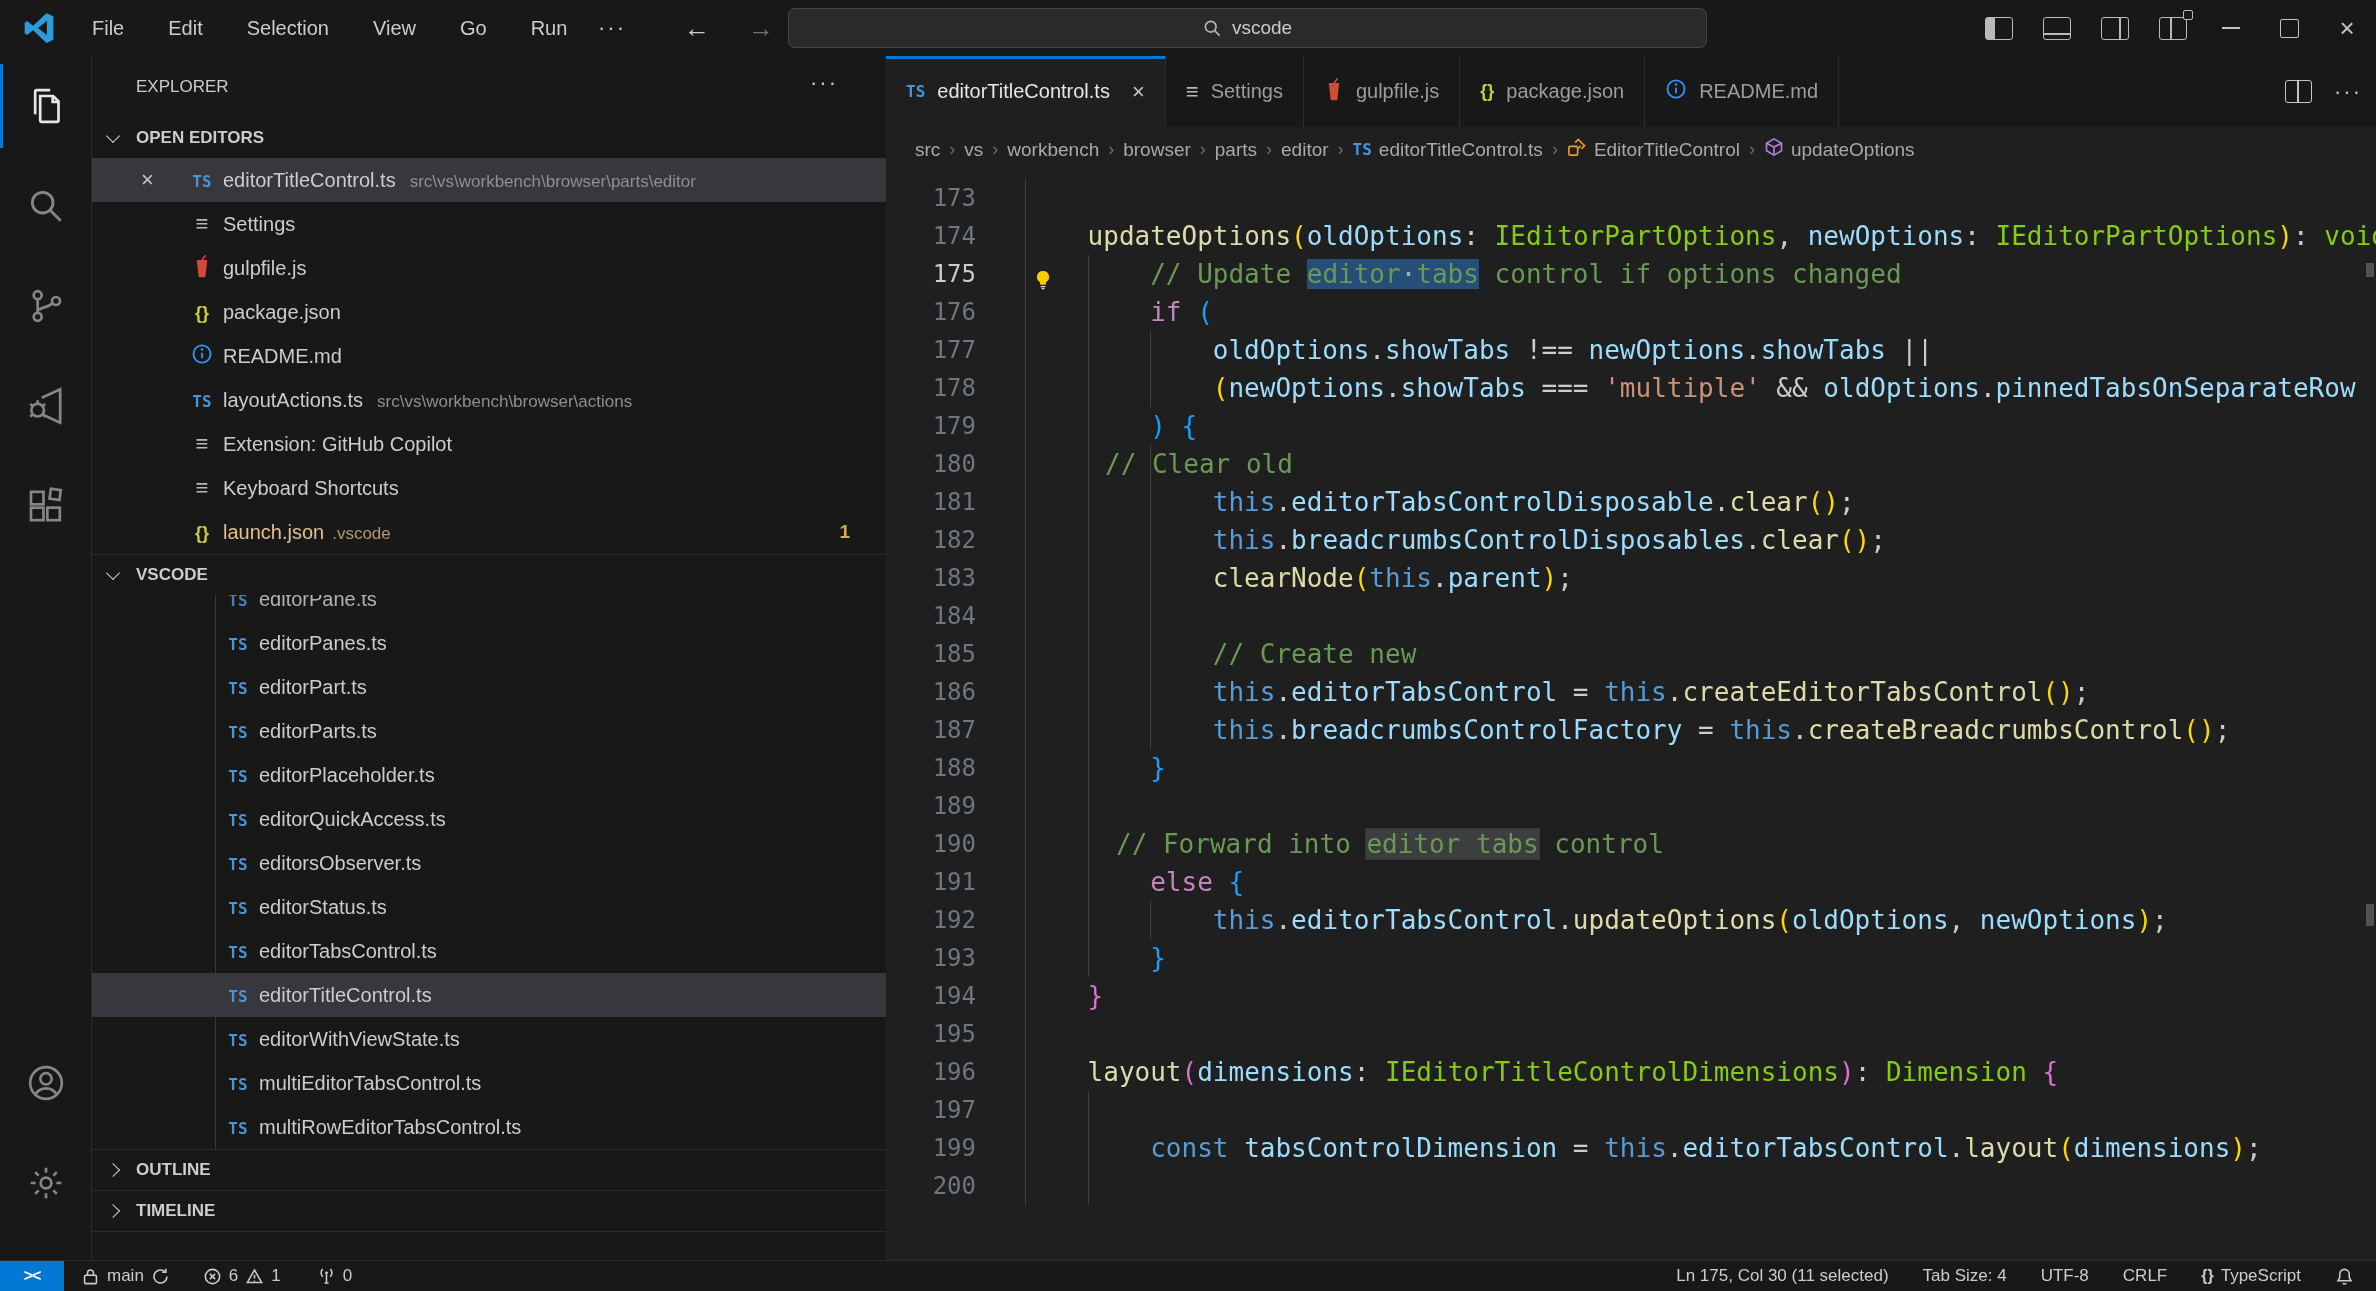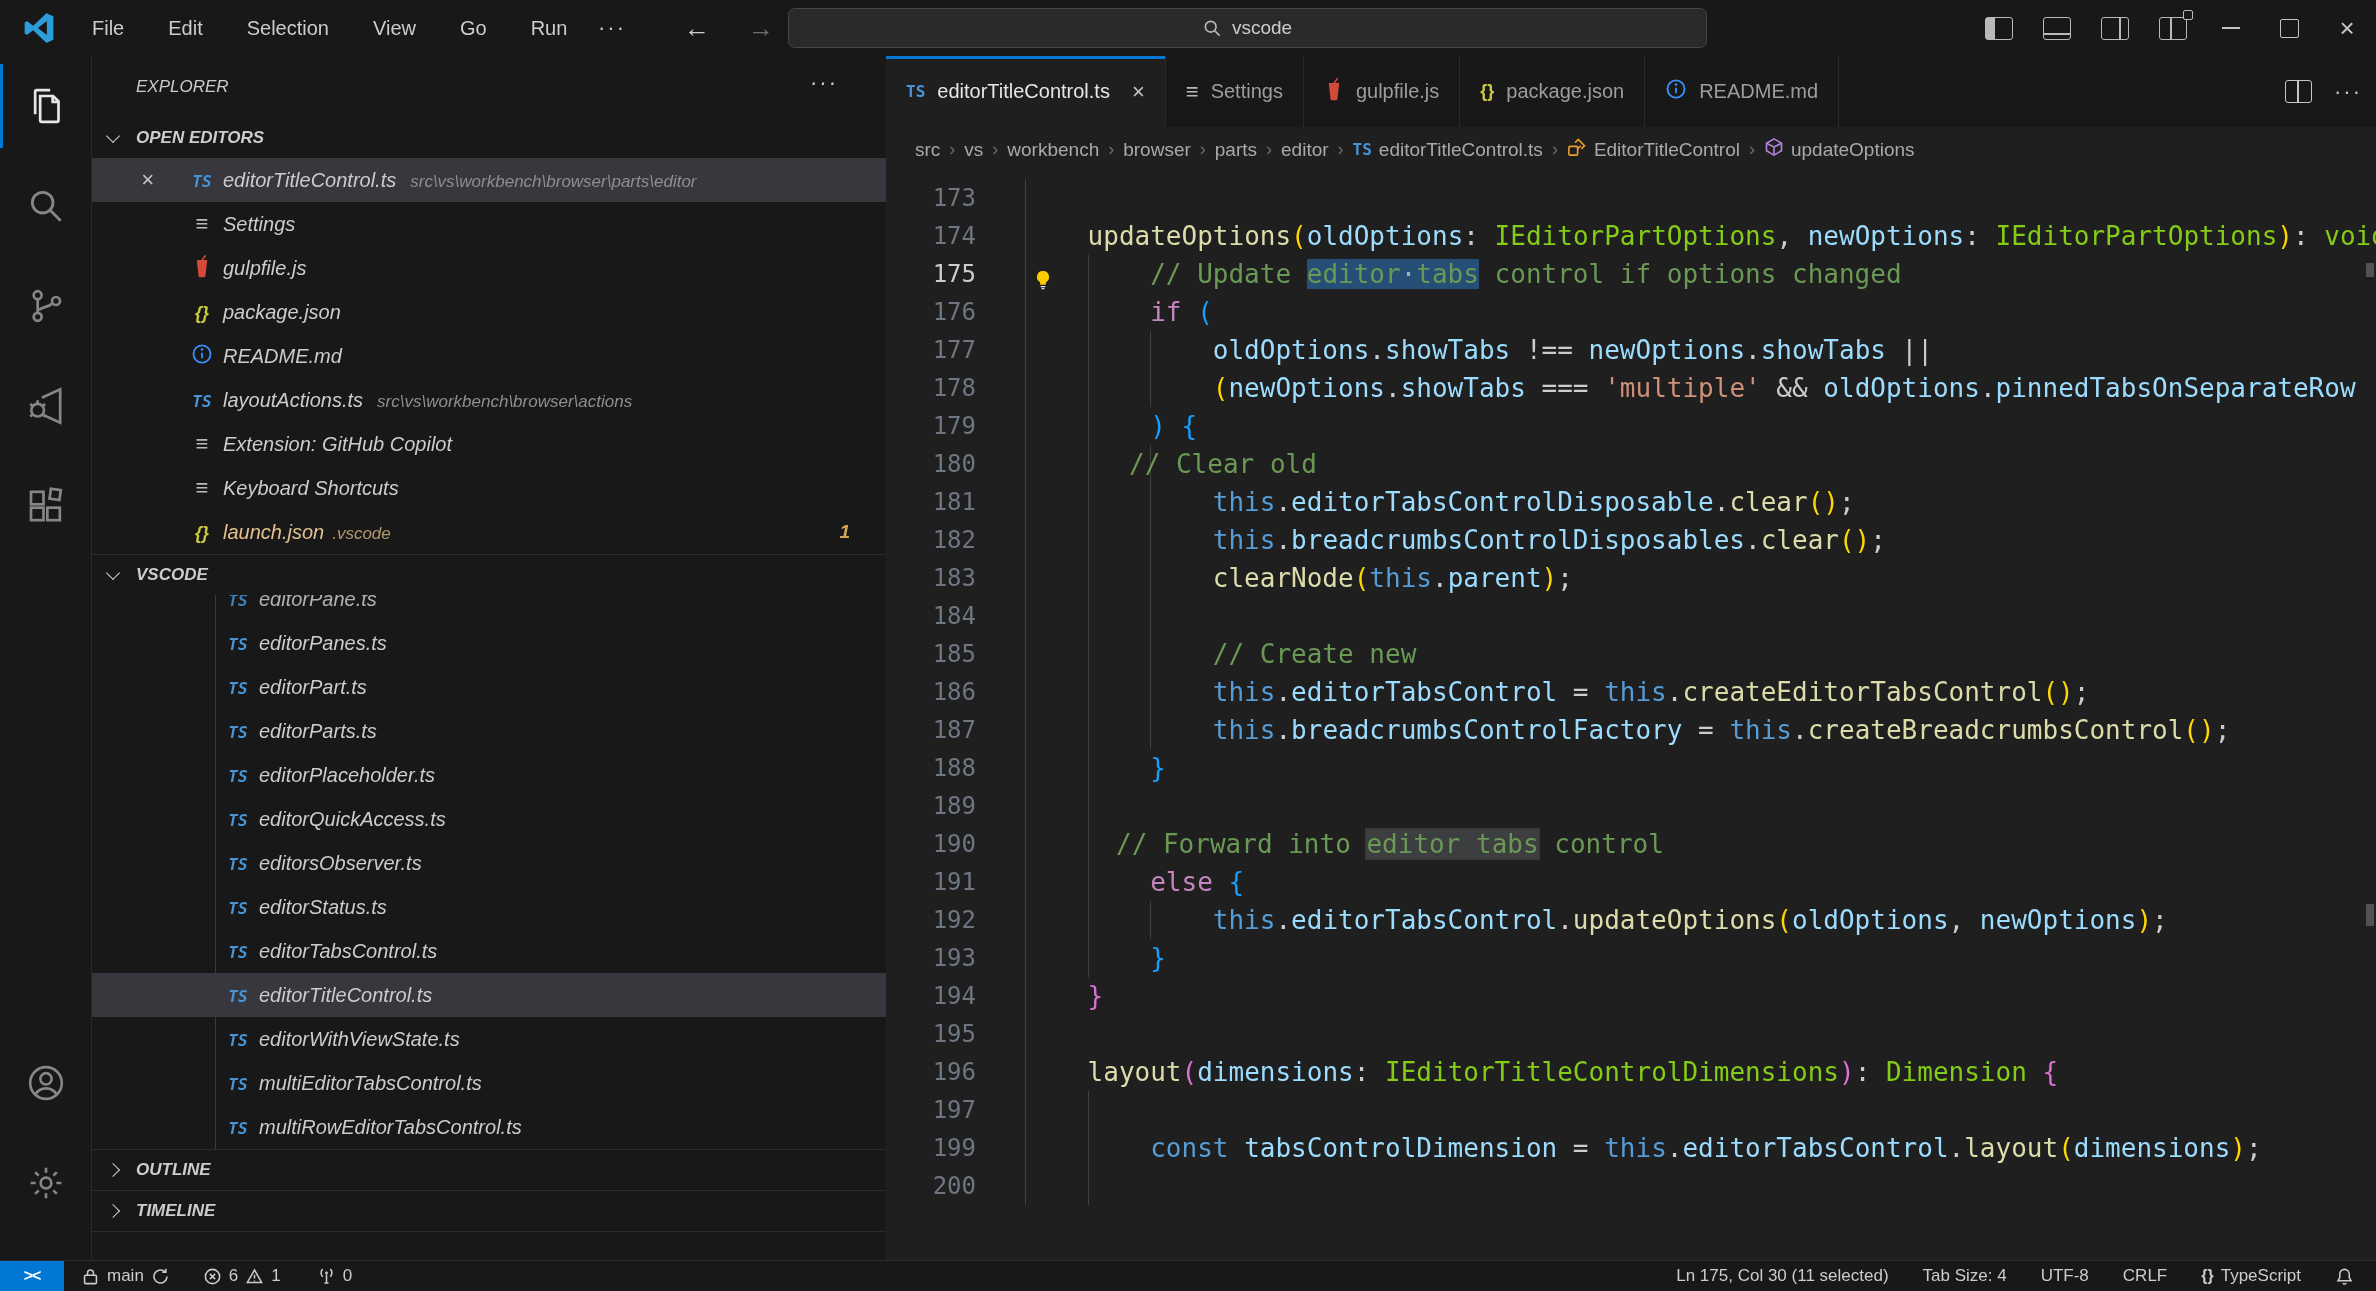--- a/index.html
+++ b/index.html
@@ -28,21 +28,21 @@
   .max-ico{width:17px;height:17px;border:1.8px solid #c4c4c4;border-radius:2px;}
   .close-ico{font-size:26px;line-height:1;color:#c4c4c4;}
   
   .activitybar{position:absolute;left:0;top:56px;width:91px;height:1205px;background:#181818;border-right:1px solid #2b2b2b;}
   .ab-item{width:91px;height:100px;display:flex;align-items:center;justify-content:center;color:#868686;position:relative;}
   .ab-item.active{color:#e7e7e7;}
   .ab-item.active::before{content:"";position:absolute;left:0;top:8px;bottom:8px;width:3px;background:#0078d4;}
   .ab-bottom{position:absolute;left:0;bottom:28px;width:91px;}
   .ab-item svg{width:40px;height:40px;}
   
-  .sidebar{position:absolute;left:92px;top:56px;width:794px;height:1205px;background:#181818;border-right:1px solid #2b2b2b;overflow:hidden;font-style:italic;}
+  .sidebar{position:absolute;left:92px;top:56px;width:794px;height:1205px;background:#181818;border-right:1px solid #2b2b2b;overflow:hidden;}
   .sb-header{height:62px;display:flex;align-items:center;font-size:17px;color:#cccccc;padding-left:44px;position:relative;}
   .sb-more{position:absolute;right:48px;top:14px;font-size:22px;letter-spacing:2px;color:#cccccc;}
   .sect-head{height:40px;display:flex;align-items:center;font-size:17px;font-weight:700;color:#cccccc;position:relative;padding-left:44px;}
   .sect-head.bordered{border-top:1px solid #2b2b2b;}
   .chev{position:absolute;left:16px;width:9px;height:9px;border-right:1.8px solid #cccccc;border-bottom:1.8px solid #cccccc;}
   .chev.down{transform:rotate(45deg);margin-top:-4px;}
   .chev.right{transform:rotate(-45deg);}
   .row{height:44px;display:flex;align-items:center;position:relative;font-size:20px;color:#cccccc;}
   .row.selected{background:#37373d;}
   .row .close-x{position:absolute;left:49px;font-size:22px;color:#c5c5c5;}
@@ -427,21 +427,21 @@
         <div class="cl"><span class="ln">173</span><span class="guide" style="left: 139px;"></span><span class="ct" style="padding-left: 0px;"></span></div>
         <div class="cl"><span class="ln">174</span><span class="guide" style="left: 139px;"></span><span class="ct" style="padding-left: 62.6px;"><span class="tk-fn">updateOptions</span><span class="tk-b1">(</span><span class="tk-v">oldOptions</span><span class="tk-p">: </span><span class="tk-ty">IEditorPartOptions</span><span class="tk-p">, </span><span class="tk-v">newOptions</span><span class="tk-p">: </span><span class="tk-ty">IEditorPartOptions</span><span class="tk-b1">)</span><span class="tk-p">: </span><span class="tk-ty">void</span></span></div>
         <div class="cl"><span class="ln act">175</span><span class="guide" style="left: 139px;"></span><span class="guide" style="left: 201.6px;"></span><span class="bulb-wrap"><svg viewBox="0 0 16 16">
               <path fill="#ffcc00" d="M8 1.5a4.3 4.3 0 0 1 2.3 8l-.3 2H6l-.3-2A4.3 4.3 0 0 1 8 1.5z"></path>
               <path fill="#e6e6e6" d="M6.3 12.3h3.4v1H6.3zM7 13.8h2v1H7z"></path>
             </svg></span><span class="ct" style="padding-left: 125.2px;"><span class="tk-com">// Update </span><span class="tk-com sel">editor</span><span class="tk-ws sel">·</span><span class="tk-com sel">tabs</span><span class="tk-com"> control if options changed</span></span></div>
         <div class="cl"><span class="ln">176</span><span class="guide" style="left: 139px;"></span><span class="guide" style="left: 201.6px;"></span><span class="ct" style="padding-left: 125.2px;"><span class="tk-kw">if</span><span class="tk-p"> </span><span class="tk-b3">(</span></span></div>
         <div class="cl"><span class="ln">177</span><span class="guide" style="left: 139px;"></span><span class="guide" style="left: 201.6px;"></span><span class="guide" style="left: 264.2px;"></span><span class="ct" style="padding-left: 187.8px;"><span class="tk-v">oldOptions</span><span class="tk-p">.</span><span class="tk-v">showTabs</span><span class="tk-p"> !== </span><span class="tk-v">newOptions</span><span class="tk-p">.</span><span class="tk-v">showTabs</span><span class="tk-p"> ||</span></span></div>
         <div class="cl"><span class="ln">178</span><span class="guide" style="left: 139px;"></span><span class="guide" style="left: 201.6px;"></span><span class="guide" style="left: 264.2px;"></span><span class="ct" style="padding-left: 187.8px;"><span class="tk-b1">(</span><span class="tk-v">newOptions</span><span class="tk-p">.</span><span class="tk-v">showTabs</span><span class="tk-p"> === </span><span class="tk-str">'multiple'</span><span class="tk-p"> &amp;&amp; </span><span class="tk-v">oldOptions</span><span class="tk-p">.</span><span class="tk-v">pinnedTabsOnSeparateRow</span><span class="tk-p"> !== </span></span></div>
         <div class="cl"><span class="ln">179</span><span class="guide" style="left: 139px;"></span><span class="guide" style="left: 201.6px;"></span><span class="ct" style="padding-left: 125.2px;"><span class="tk-b3">)</span><span class="tk-p"> </span><span class="tk-b3">{</span></span></div>
-        <div class="cl"><span class="ln">180</span><span class="guide" style="left: 139px;"></span><span class="guide" style="left: 201.6px;"></span><span class="guide" style="left: 264.2px;"></span><span class="ct" style="padding-left: 104px;"><span class="tk-com">// Clear old</span></span></div>
+        <div class="cl"><span class="ln">180</span><span class="guide" style="left: 139px;"></span><span class="guide" style="left: 201.6px;"></span><span class="guide" style="left: 264.2px;"></span><span class="ct" style="padding-left: 80px;"><span class="tk-com">// Clear old</span></span></div>
         <div class="cl"><span class="ln">181</span><span class="guide" style="left: 139px;"></span><span class="guide" style="left: 201.6px;"></span><span class="guide" style="left: 264.2px;"></span><span class="ct" style="padding-left: 187.8px;"><span class="tk-kb">this</span><span class="tk-p">.</span><span class="tk-v">editorTabsControlDisposable</span><span class="tk-p">.</span><span class="tk-fn">clear</span><span class="tk-b1">()</span><span class="tk-p">;</span></span></div>
         <div class="cl"><span class="ln">182</span><span class="guide" style="left: 139px;"></span><span class="guide" style="left: 201.6px;"></span><span class="guide" style="left: 264.2px;"></span><span class="ct" style="padding-left: 187.8px;"><span class="tk-kb">this</span><span class="tk-p">.</span><span class="tk-v">breadcrumbsControlDisposables</span><span class="tk-p">.</span><span class="tk-fn">clear</span><span class="tk-b1">()</span><span class="tk-p">;</span></span></div>
         <div class="cl"><span class="ln">183</span><span class="guide" style="left: 139px;"></span><span class="guide" style="left: 201.6px;"></span><span class="guide" style="left: 264.2px;"></span><span class="ct" style="padding-left: 187.8px;"><span class="tk-fn">clearNode</span><span class="tk-b1">(</span><span class="tk-kb">this</span><span class="tk-p">.</span><span class="tk-v">parent</span><span class="tk-b1">)</span><span class="tk-p">;</span></span></div>
         <div class="cl"><span class="ln">184</span><span class="guide" style="left: 139px;"></span><span class="guide" style="left: 201.6px;"></span><span class="guide" style="left: 264.2px;"></span><span class="ct" style="padding-left: 187.8px;"></span></div>
         <div class="cl"><span class="ln">185</span><span class="guide" style="left: 139px;"></span><span class="guide" style="left: 201.6px;"></span><span class="guide" style="left: 264.2px;"></span><span class="ct" style="padding-left: 187.8px;"><span class="tk-com">// Create new</span></span></div>
         <div class="cl"><span class="ln">186</span><span class="guide" style="left: 139px;"></span><span class="guide" style="left: 201.6px;"></span><span class="guide" style="left: 264.2px;"></span><span class="ct" style="padding-left: 187.8px;"><span class="tk-kb">this</span><span class="tk-p">.</span><span class="tk-v">editorTabsControl</span><span class="tk-p"> = </span><span class="tk-kb">this</span><span class="tk-p">.</span><span class="tk-fn">createEditorTabsControl</span><span class="tk-b1">()</span><span class="tk-p">;</span></span></div>
         <div class="cl"><span class="ln">187</span><span class="guide" style="left: 139px;"></span><span class="guide" style="left: 201.6px;"></span><span class="guide" style="left: 264.2px;"></span><span class="ct" style="padding-left: 187.8px;"><span class="tk-kb">this</span><span class="tk-p">.</span><span class="tk-v">breadcrumbsControlFactory</span><span class="tk-p"> = </span><span class="tk-kb">this</span><span class="tk-p">.</span><span class="tk-fn">createBreadcrumbsControl</span><span class="tk-b1">()</span><span class="tk-p">;</span></span></div>
         <div class="cl"><span class="ln">188</span><span class="guide" style="left: 139px;"></span><span class="guide" style="left: 201.6px;"></span><span class="ct" style="padding-left: 125.2px;"><span class="tk-b3">}</span></span></div>
         <div class="cl"><span class="ln">189</span><span class="guide" style="left: 139px;"></span><span class="guide" style="left: 201.6px;"></span><span class="ct" style="padding-left: 125.2px;"></span></div>
         <div class="cl"><span class="ln">190</span><span class="guide" style="left: 139px;"></span><span class="guide" style="left: 201.6px;"></span><span class="ct" style="padding-left: 91px;"><span class="tk-com">// Forward into </span><span class="tk-com hl">editor tabs</span><span class="tk-com"> control</span></span></div>

